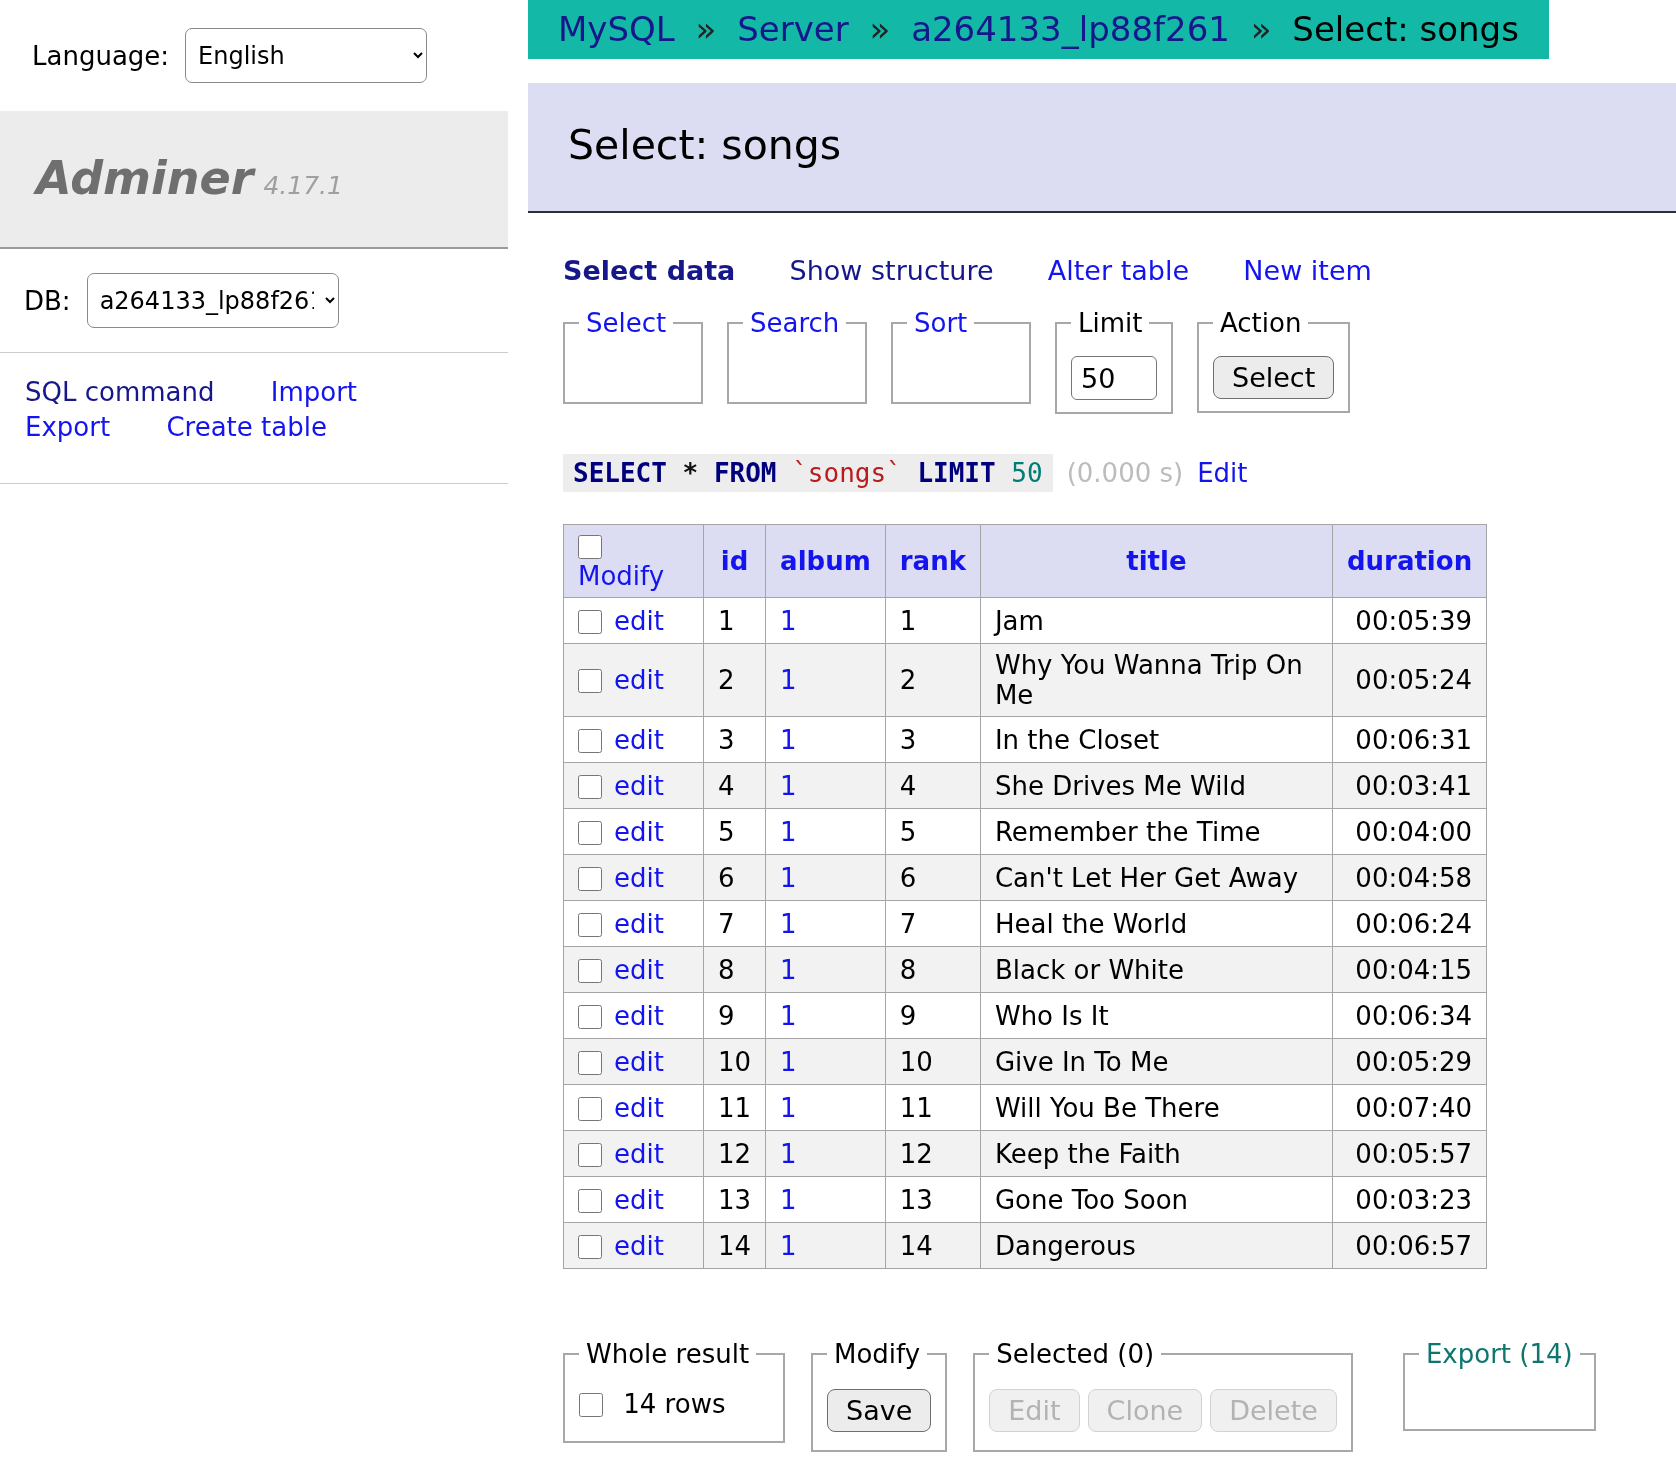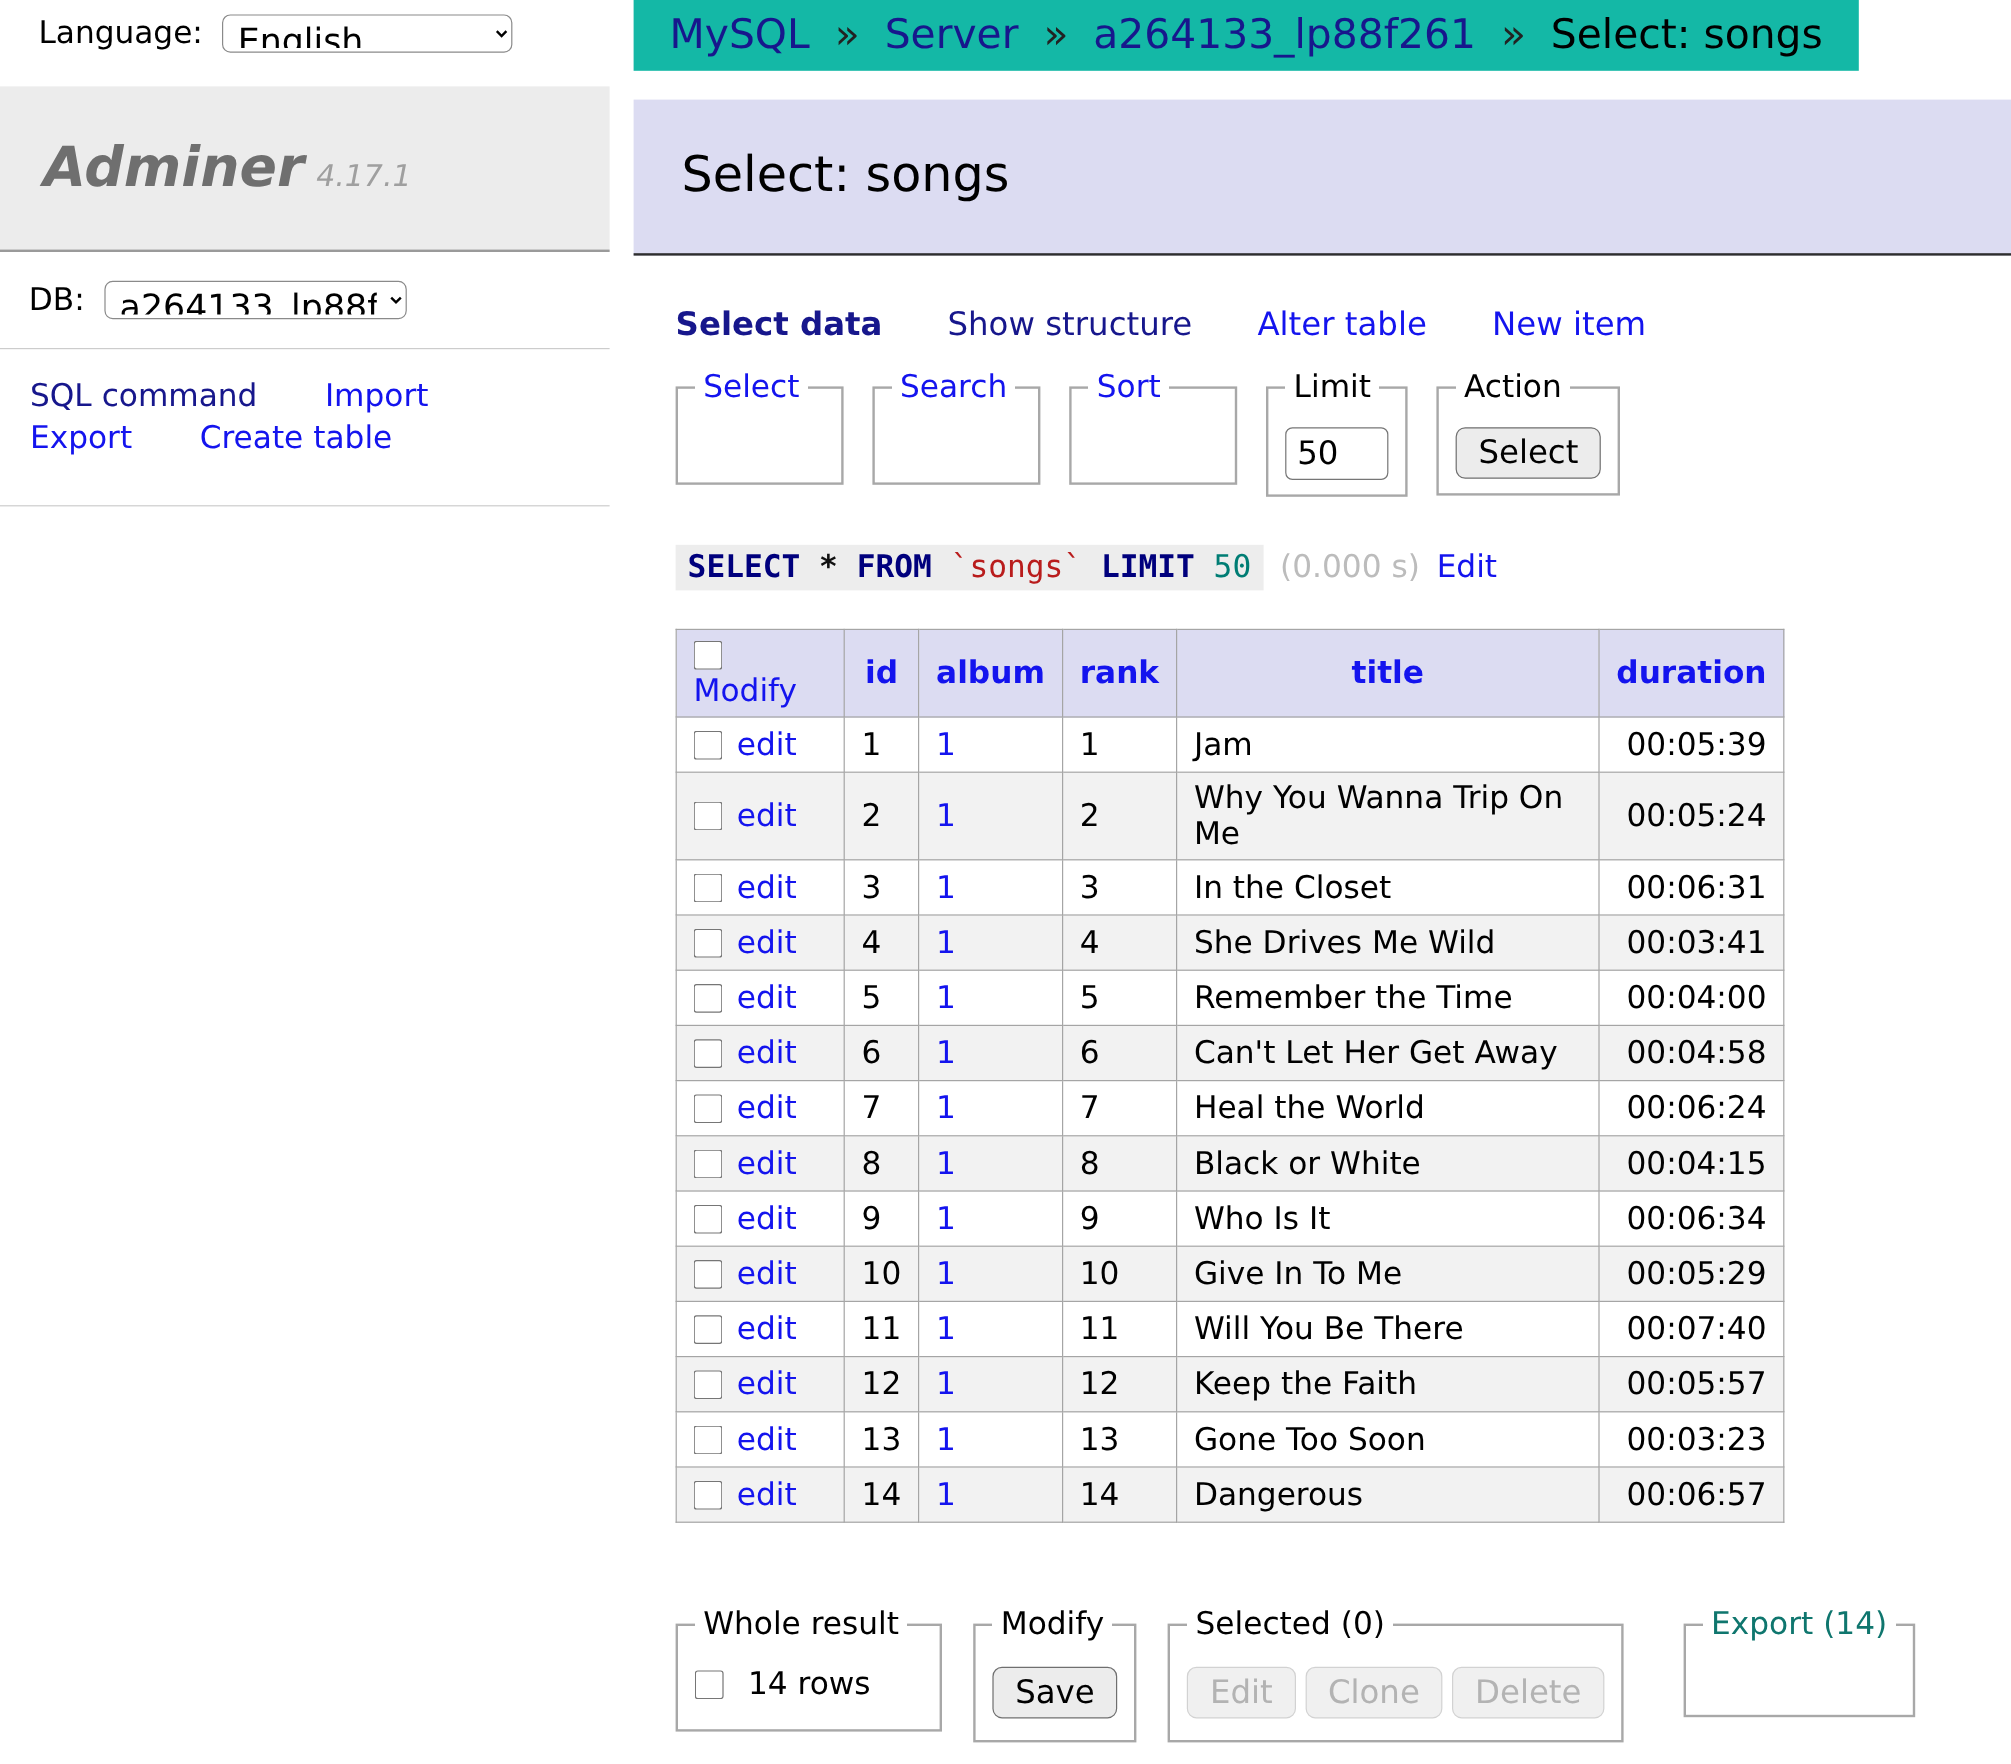--- a/index.html
+++ b/index.html
@@ -5,25 +5,25 @@
   * { box-sizing: border-box; }
   html,body { margin:0; padding:0; }
   body {
     width:1676px; min-height:1470px; background:#fff; color:#000;
     font-family:"DejaVu Sans", sans-serif; font-size:26px; position:relative;
   }
   a { text-decoration:none; color:#1414ee; cursor:pointer; }
   a.visited { color:#17178c; }
 
   
-  #menu { position:absolute; left:0; top:0; width:508px; }
+  #menu { position:absolute; left:0; top:16px; width:508px; }
   .lang-row { display:flex; align-items:center; gap:16px; padding:12px 0 14px 32px; }
   select {
-    font-family:inherit; font-size:29px; color:#000; background:#fff;
-    border:1px solid #8a8a8a; border-radius:7px; padding:3px 8px; height:32px;
+    font-family:inherit; font-size:24px; color:#000; background:#fff;
+    border:1px solid #8a8a8a; border-radius:7px; padding:3px 8px; height:55px;
   }
   #lang-select { width:242px; }
   #db-select { width:252px; }
   .banner {
     background:#ececec; border-bottom:2px solid #9a9a9a;
     margin:14px 0 0; padding:40px 0 42px 36px;
     font-style:italic; font-weight:bold; font-size:46px; color:#6f6f6f;
   }
   .banner .version { font-size:25px; color:#9f9f9f; font-weight:normal; margin-left:10px; }
   .db-row { display:flex; align-items:center; gap:16px; padding:24px 0 24px 24px; border-bottom:1px solid #ccc; }

